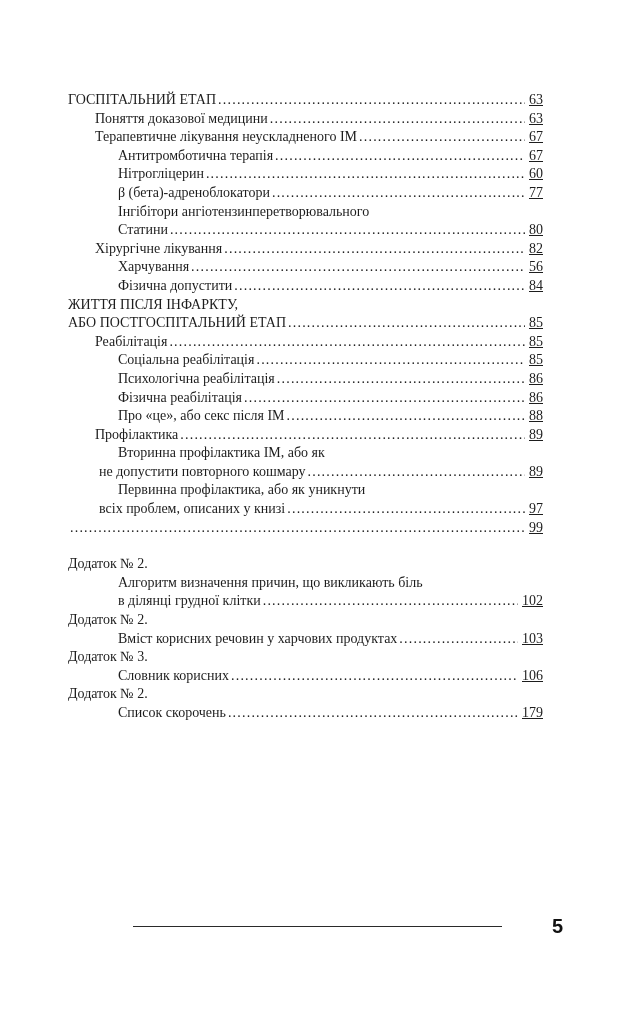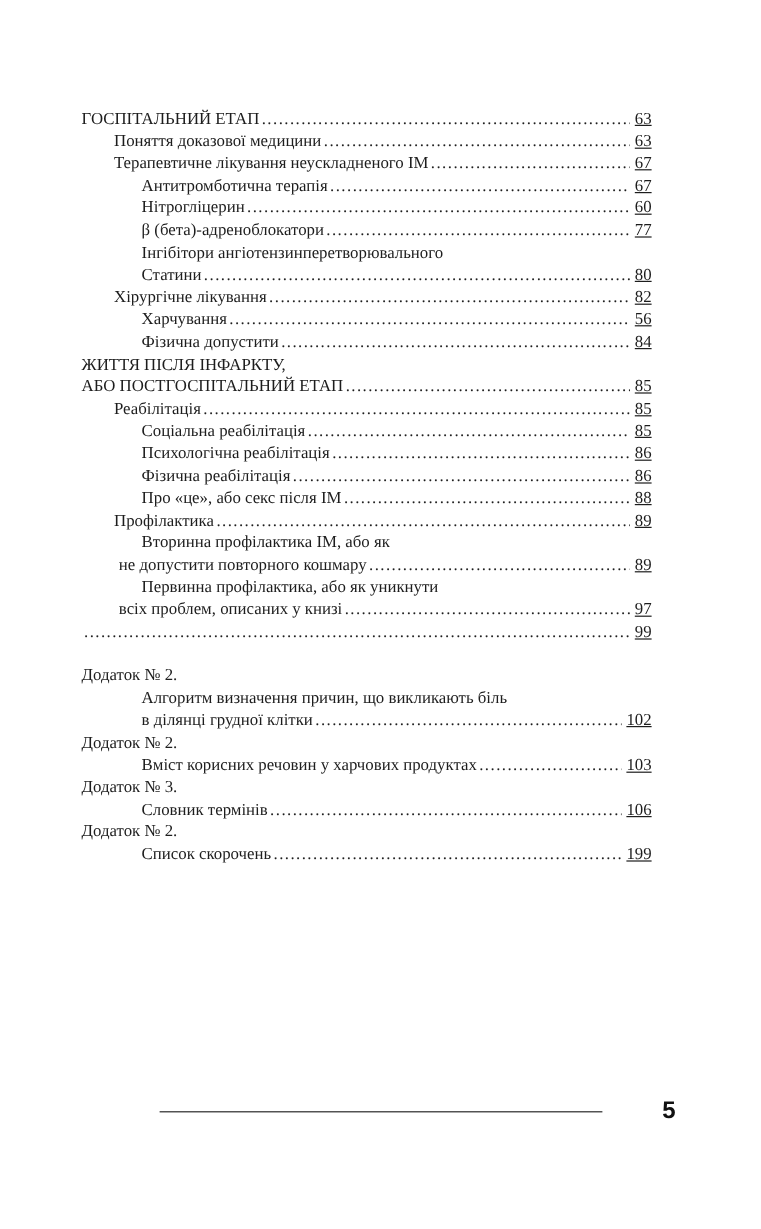--- a/index.html
+++ b/index.html
@@ -249,34 +249,34 @@
     <span class="toc-leader"></span>
     <span class="toc-page">103</span>
   </div>
 
   <div class="toc-line">
     <span class="toc-text">Додаток № 3.</span>
 
   </div>
 
   <div class="toc-line indent-2">
-    <span class="toc-text">Словник термінів</span>
+    <span class="toc-text">Словник корисних</span>
     <span class="toc-leader"></span>
     <span class="toc-page">106</span>
   </div>
 
   <div class="toc-line">
     <span class="toc-text">Додаток № 2.</span>
 
   </div>
 
   <div class="toc-line indent-2">
     <span class="toc-text">Список скорочень</span>
     <span class="toc-leader"></span>
-    <span class="toc-page">199</span>
+    <span class="toc-page">179</span>
   </div>
 </div>
 
   <div class="footer">
     <div class="footer-rule"></div>
     <div class="footer-page">5</div>
   </div>
 </div>
 
 </body></html>

